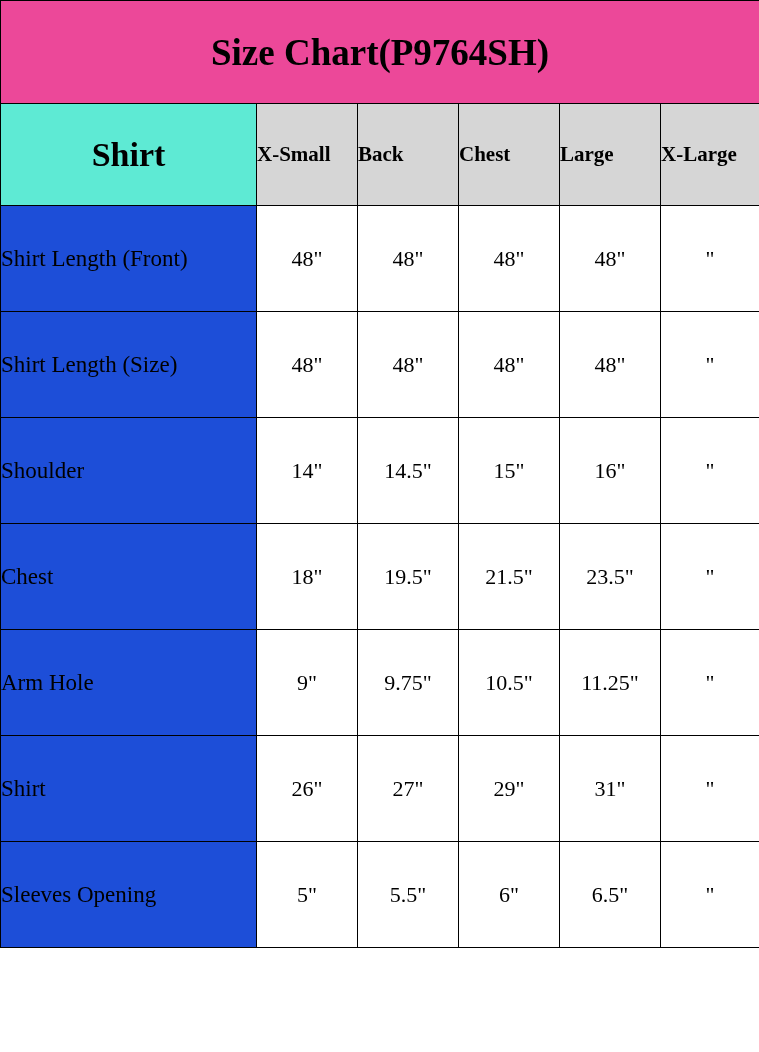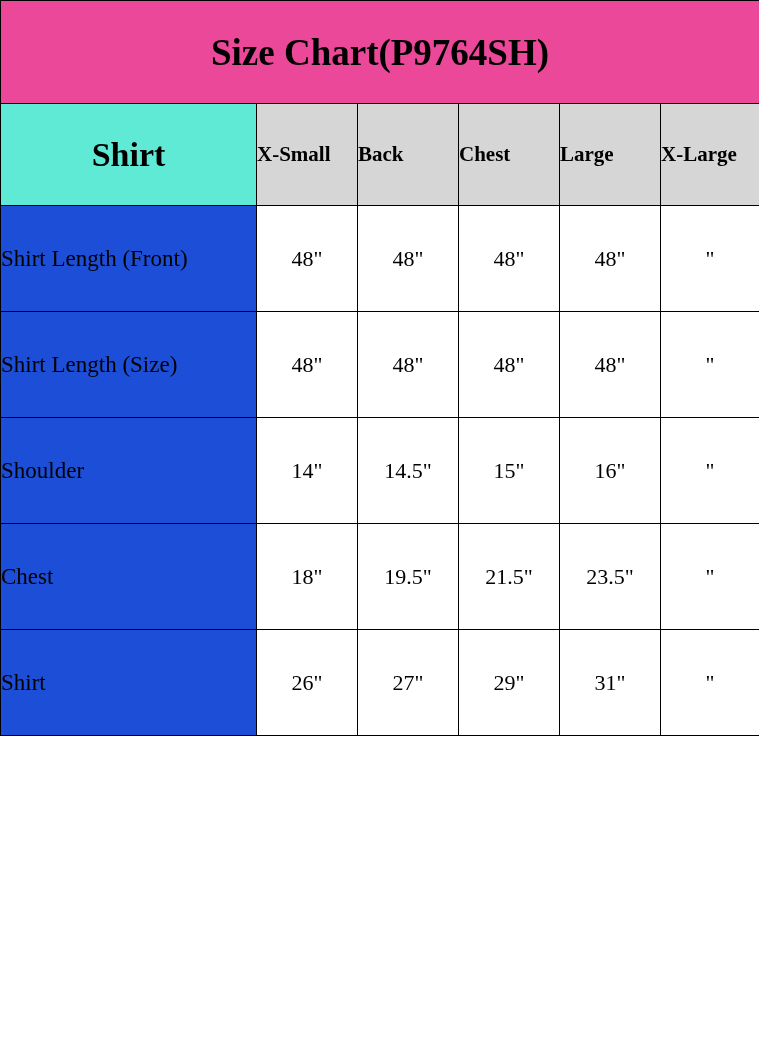--- a/index.html
+++ b/index.html
@@ -124,26 +124,42 @@
 
       <tr class="data-row">
         <td class="row-label-cell">Chest</td>
         <td class="value-cell">18"</td>
         <td class="value-cell">19.5"</td>
         <td class="value-cell">21.5"</td>
         <td class="value-cell">23.5"</td>
         <td class="value-cell">"</td>
       </tr>
 
+      <tr class="data-row">
+        <td class="row-label-cell">Arm Hole</td>
+        <td class="value-cell">9"</td>
+        <td class="value-cell">9.75"</td>
+        <td class="value-cell">10.5"</td>
+        <td class="value-cell">11.25"</td>
+        <td class="value-cell">"</td>
+      </tr>
 
       <tr class="data-row">
         <td class="row-label-cell">Shirt</td>
         <td class="value-cell">26"</td>
         <td class="value-cell">27"</td>
         <td class="value-cell">29"</td>
         <td class="value-cell">31"</td>
         <td class="value-cell">"</td>
       </tr>
 
 
+      <tr class="data-row">
+        <td class="row-label-cell">Sleeves Opening</td>
+        <td class="value-cell">5"</td>
+        <td class="value-cell">5.5"</td>
+        <td class="value-cell">6"</td>
+        <td class="value-cell">6.5"</td>
+        <td class="value-cell">"</td>
+      </tr>
     </tbody>
   </table>
 </div>
 
 </body></html>

